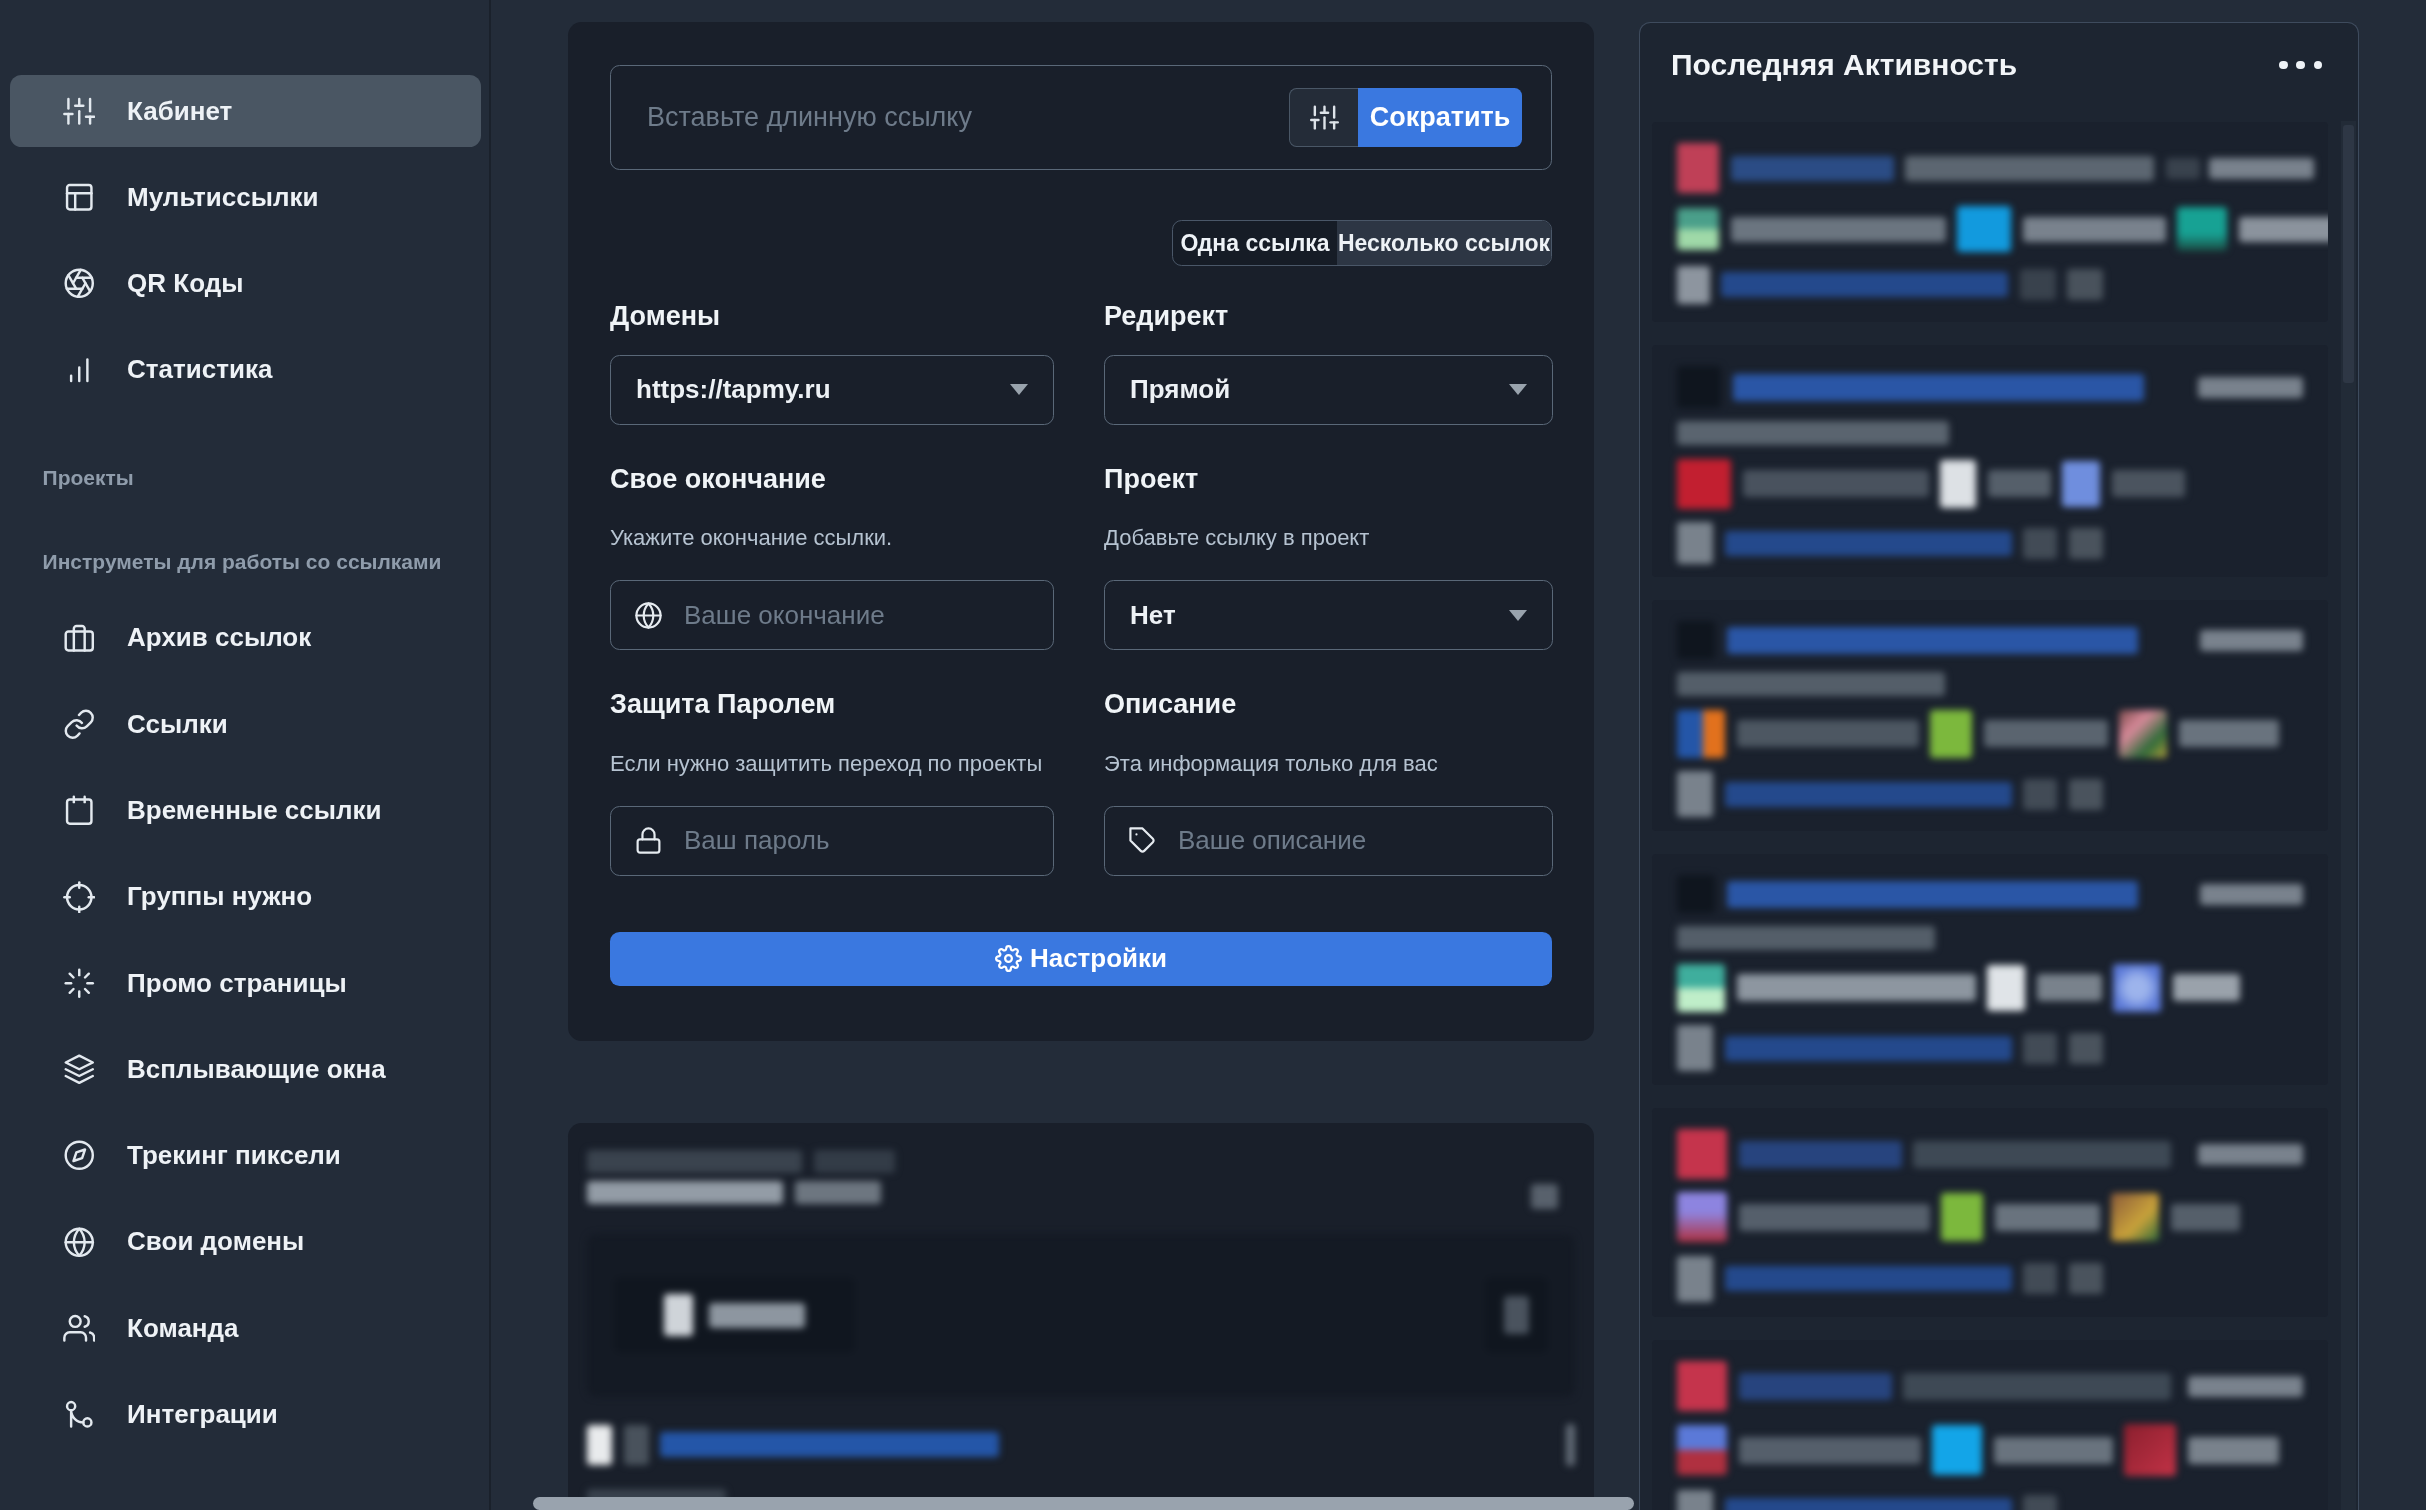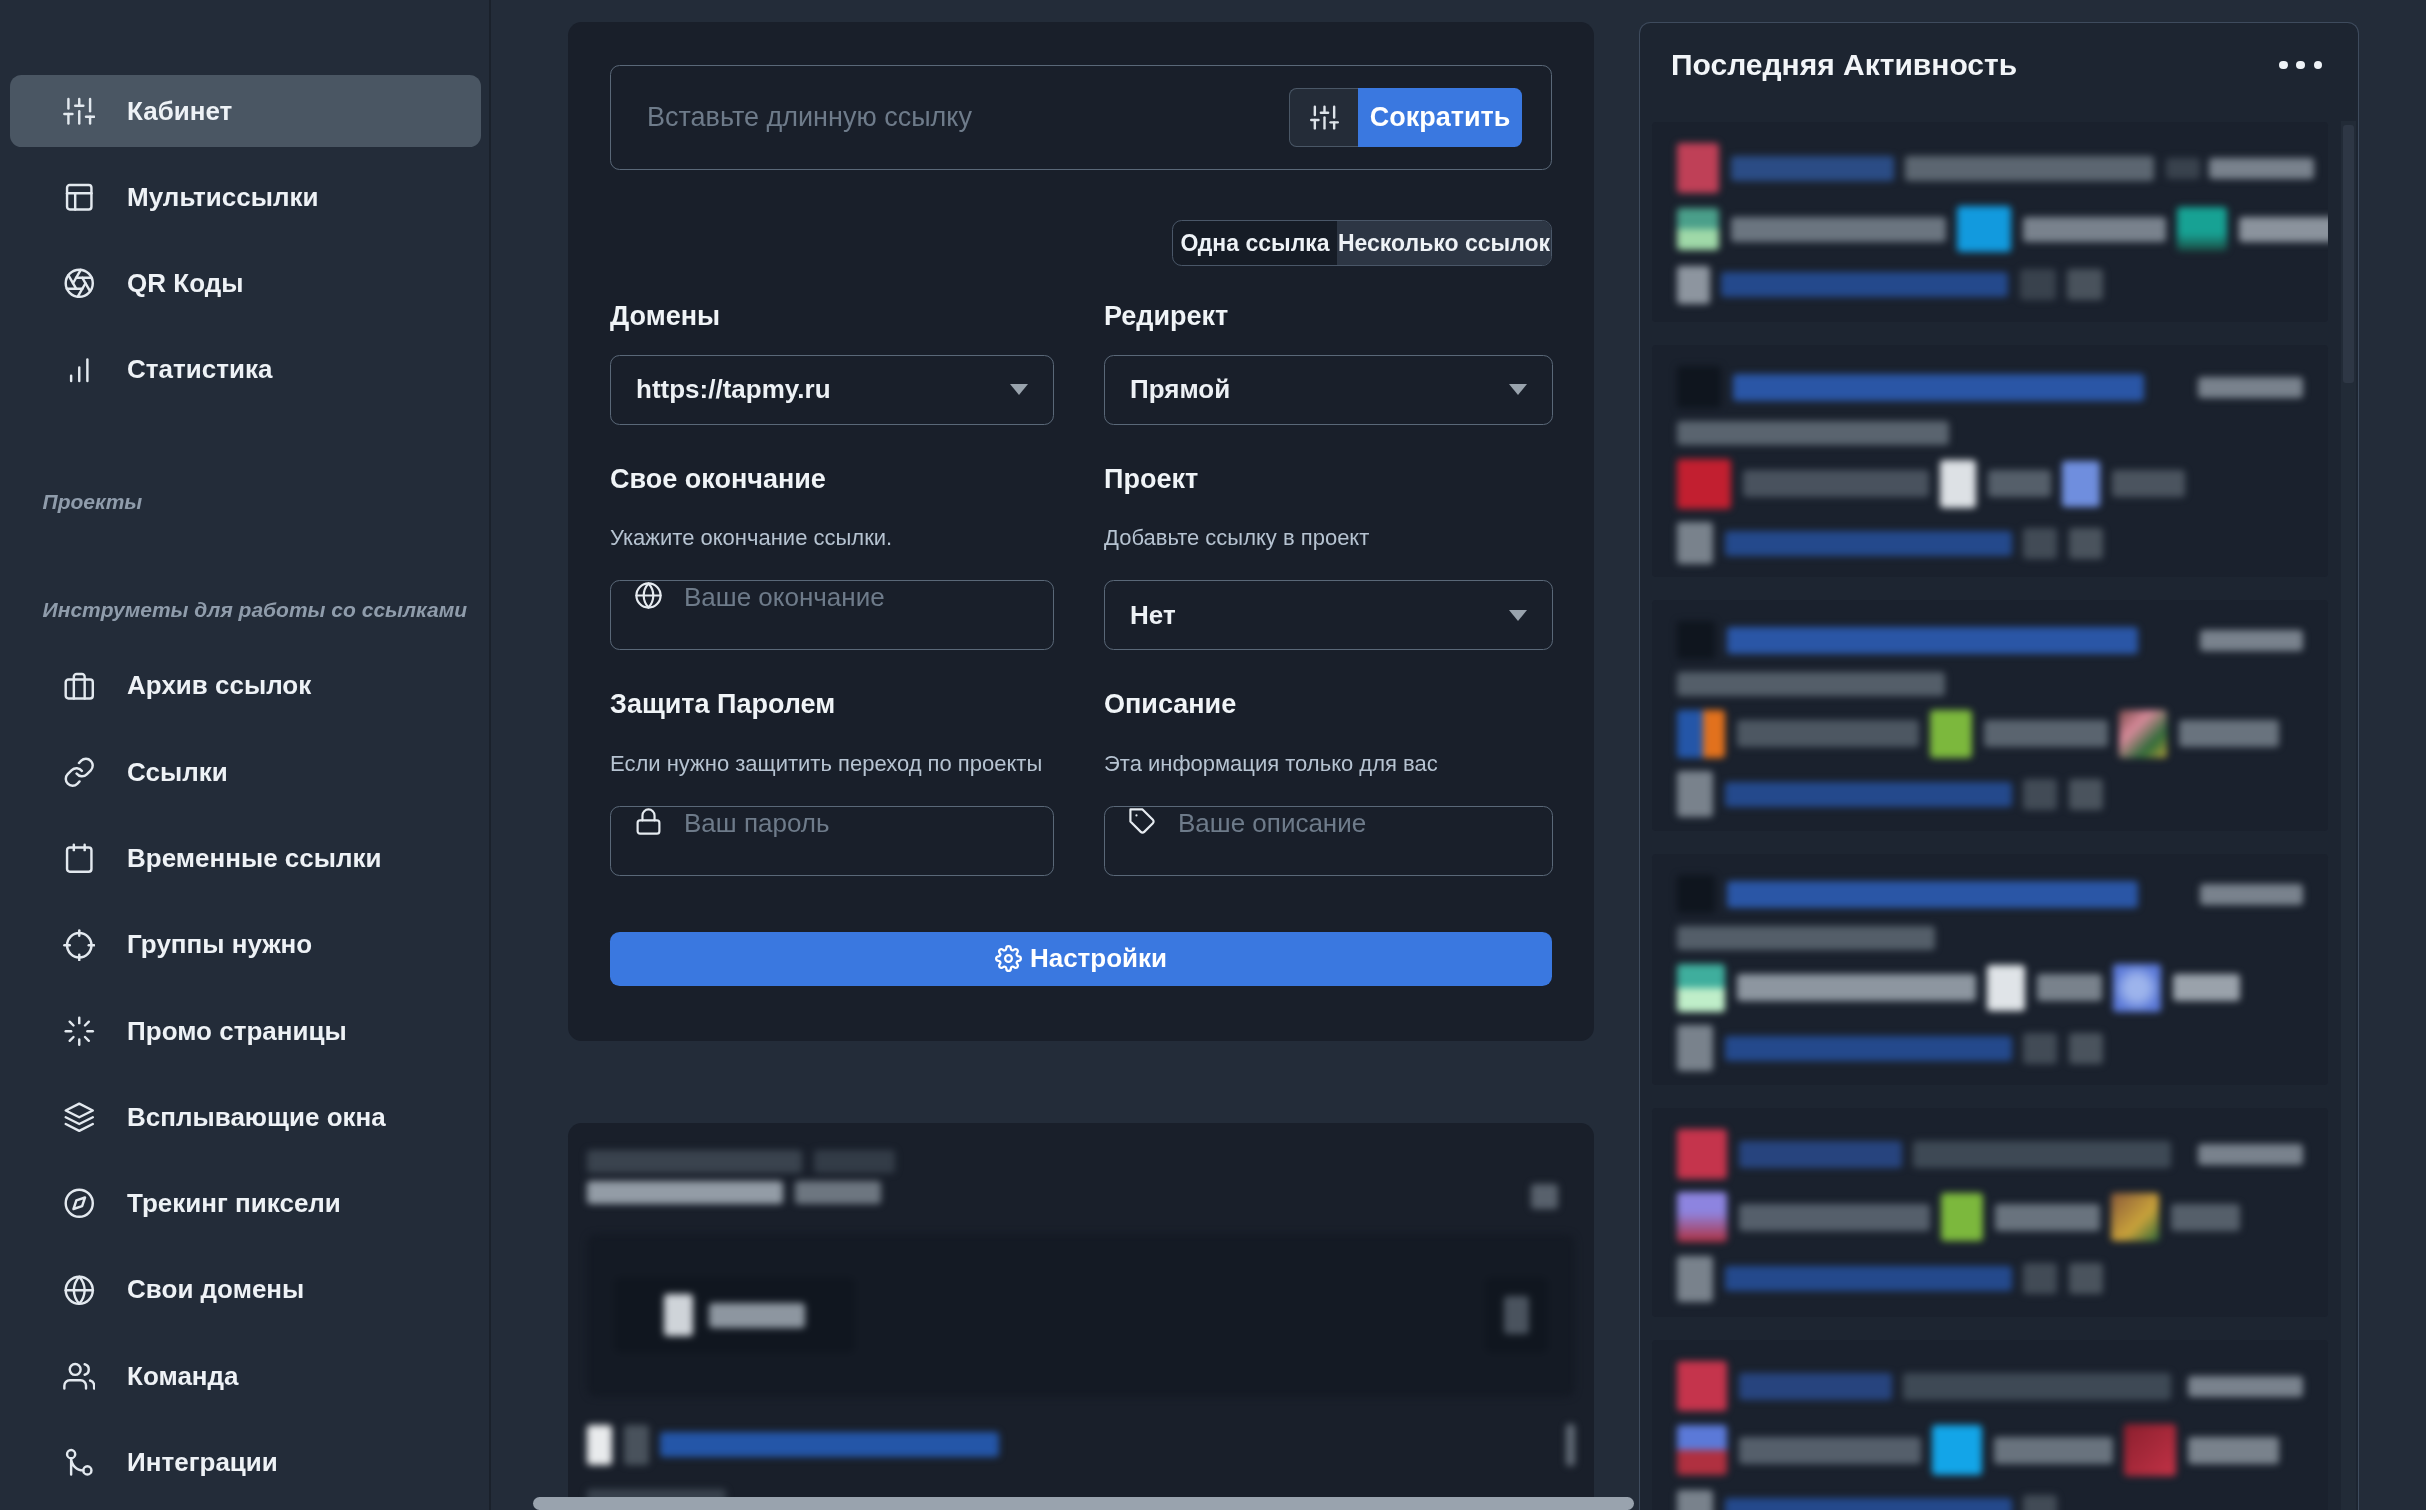--- a/index.html
+++ b/index.html
@@ -8,21 +8,21 @@
   
   .sidebar{position:absolute;left:0;top:0;width:491px;height:1510px;box-sizing:border-box;
            background:#232c39;border-right:2.9px solid #1a212b;padding:75px 7.6px 0 9.6px;overflow:hidden;}
   .side-item{display:flex;align-items:center;height:72px;margin-bottom:14.3px;border-radius:11.5px;
              padding-left:53px;gap:32px;cursor:pointer;}
   .side-item.active{background:#4a5663;}
   .side-item .icn{width:32.5px;height:32.5px;flex:none;color:#e3e9ef;display:flex;align-items:center;}
   .side-item .icn svg{width:32.5px;height:32.5px;stroke:currentColor;fill:none;stroke-width:1.8;
                       stroke-linecap:round;stroke-linejoin:round;}
   .side-label{font-size:26px;font-weight:700;color:#eef2f6;white-space:nowrap;}
-  .side-header{font-size:21px;font-weight:700;color:#8f9cab;margin:84px 0 28px 33px;white-space:nowrap;font-style:italic;}
+  .side-header{font-size:21px;font-weight:700;color:#8f9cab;margin:60px 0 28px 33px;white-space:nowrap;}
   
   .main-card{position:absolute;left:568px;top:22px;width:1026px;height:1019px;background:#191f2a;
              border-radius:13.4px;box-sizing:border-box;padding:43px 42px;}
   .url-row{height:105px;border:1.9px solid #5a6878;border-radius:9.6px;display:flex;align-items:center;
            padding:0 29px 0 34px;box-sizing:border-box;}
   .url-row input{flex:1;background:transparent;border:none;outline:none;color:#e9eef3;
                  font-size:27px;font-family:inherit;}
   .url-row input::placeholder{color:#6e7b8a;}
   .shorten-group{display:flex;height:59px;flex:none;}
   .btn-settings-sm{width:69px;background:#242c38;border:1.9px solid #4a5766;border-right:none;
@@ -40,21 +40,21 @@
   .tab-multi{flex:1;background:#2d3644;}
   .form-grid{display:grid;grid-template-columns:444px 449px;column-gap:50px;row-gap:38px;margin-top:34px;}
   .field-label{font-size:27px;font-weight:700;color:#f0f4f7;line-height:32.5px;}
   .hint{font-size:22px;color:#b6c3d1;margin-top:29px;line-height:27px;}
   .select{margin-top:22px;height:70px;border:1.9px solid #5a6878;border-radius:9.6px;display:flex;
           align-items:center;justify-content:space-between;padding:0 25px;box-sizing:border-box;
           font-size:26px;font-weight:600;color:#edf1f5;cursor:pointer;}
   .caret{width:0;height:0;border-left:9.6px solid transparent;border-right:9.6px solid transparent;
          border-top:11.5px solid #99a3ad;flex:none;}
   .input{margin-top:29px;height:70px;border:1.9px solid #5a6878;border-radius:9.6px;display:flex;
-         align-items:flex-start;padding:0 23px;gap:19px;box-sizing:border-box;}
+         align-items:center;padding:0 23px;gap:19px;box-sizing:border-box;}
   .input svg{width:29px;height:29px;stroke:#e6ebf0;fill:none;stroke-width:1.8;stroke-linecap:round;
              stroke-linejoin:round;flex:none;}
   .input input{flex:1;background:transparent;border:none;outline:none;color:#e9eef3;font-size:26px;
                font-family:inherit;}
   .input input::placeholder{color:#6e7b8a;}
   .btn-primary{margin-top:56px;height:54px;background:#3a78e0;border-radius:9.6px;display:flex;
                align-items:center;justify-content:center;gap:8px;color:#fff;font-size:26px;
                font-weight:700;cursor:pointer;}
   .btn-primary svg{width:27px;height:27px;stroke:#fff;fill:none;stroke-width:2;stroke-linecap:round;
                    stroke-linejoin:round;}

